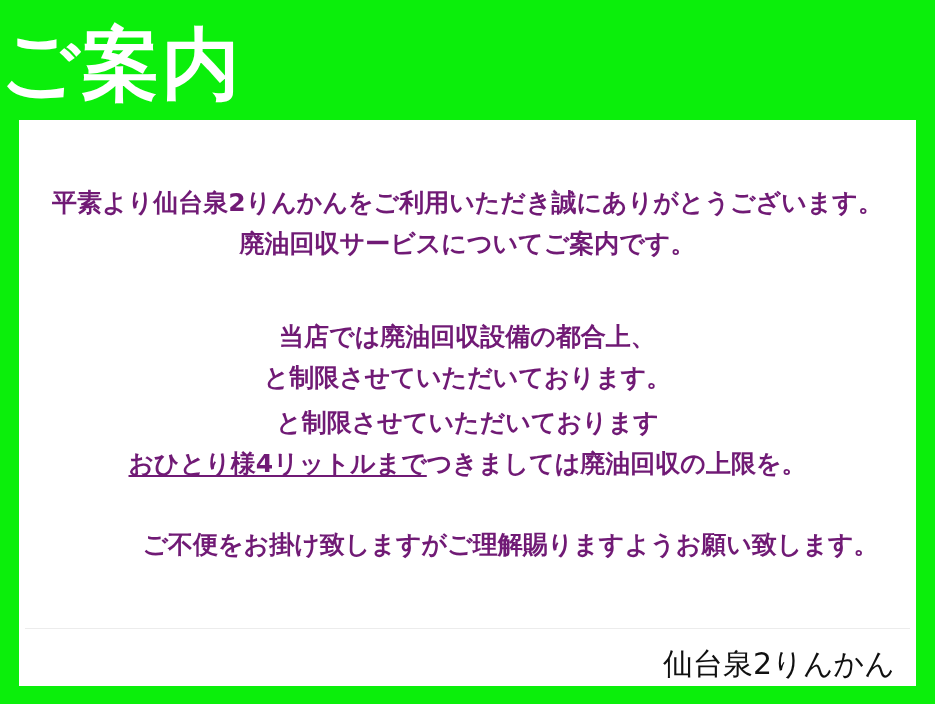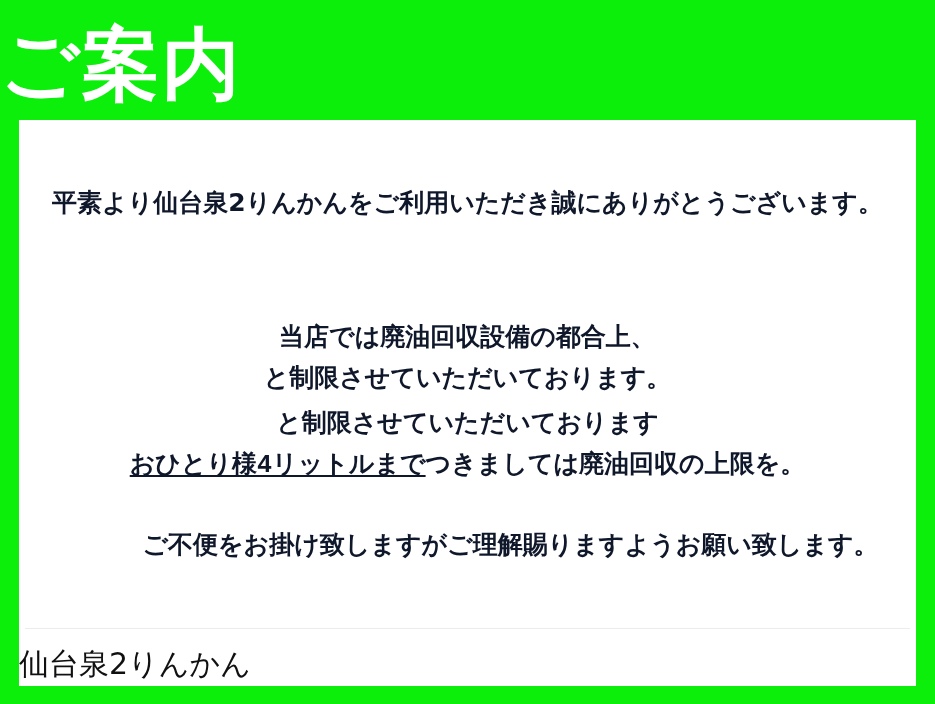--- a/index.html
+++ b/index.html
@@ -50,21 +50,21 @@
   .card-body {
     position: absolute;
     left: 0;
     top: 0;
     width: 897px;
     height: 508px;
   }
 
   .para {
     text-align: center;
-    color: #0f172a;
+    color: #701a75;
     font-size: 25px;
     font-weight: bold;
     line-height: 41px;
     white-space: nowrap;
   }
 
   .para-line {
     display: block;
     white-space: nowrap;
   }
@@ -94,59 +94,60 @@
     position: absolute;
     left: 0;
     top: 404px;
     width: 897px;
     padding-left: 43px;
   }
 
   .underlined {
     text-decoration: underline;
     text-underline-offset: 3px;
-    font-family: Liberation Mono, monospace;
   }
 
   .divider {
     position: absolute;
     left: 6px;
     top: 508px;
     width: 885px;
     height: 1px;
     background: #ececec;
   }
 
   .signature {
     position: absolute;
     left: 0;
     top: 522px;
     width: 897px;
     padding-right: 21px;
     box-sizing: border-box;
+    text-align: right;
     color: #101010;
     font-size: 30px;
     font-weight: normal;
     line-height: 44px;
     white-space: nowrap;
   }
 </style>
 </head>
 <body>
 
 <div class="poster">
 
   <div class="poster-title">ご案内</div>
 
   <div class="card">
 
     <div class="card-body">
 
       <div class="para para-intro">
         <span class="para-line">平素より仙台泉2りんかんをご利用いただき誠にありがとうございます。</span>
+        <span class="para-line">廃油回収サービスについてご案内です。</span>
       </div>
 
       <div class="para para-capacity">
         <span class="para-line">当店では廃油回収設備の都合上、</span>
         <span class="para-line">と制限させていただいております。</span>
       </div>
 
       <div class="para para-limit">
         <span class="para-line">と制限させていただいております</span>
         <span class="para-line"><span class="underlined">おひとり様4リットルまで</span><span>つきましては廃油回収の上限を。</span></span>

